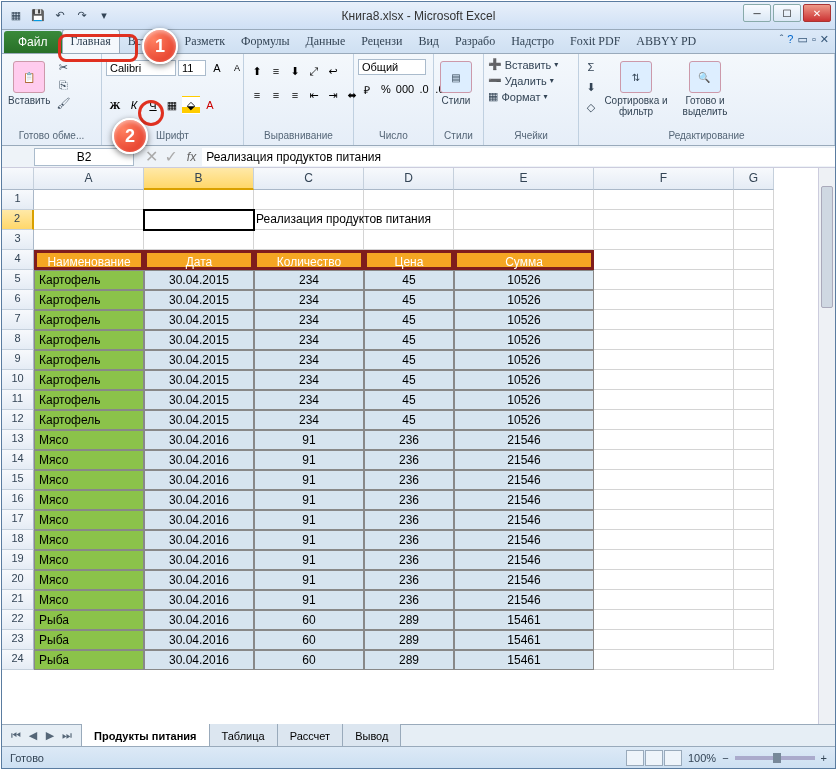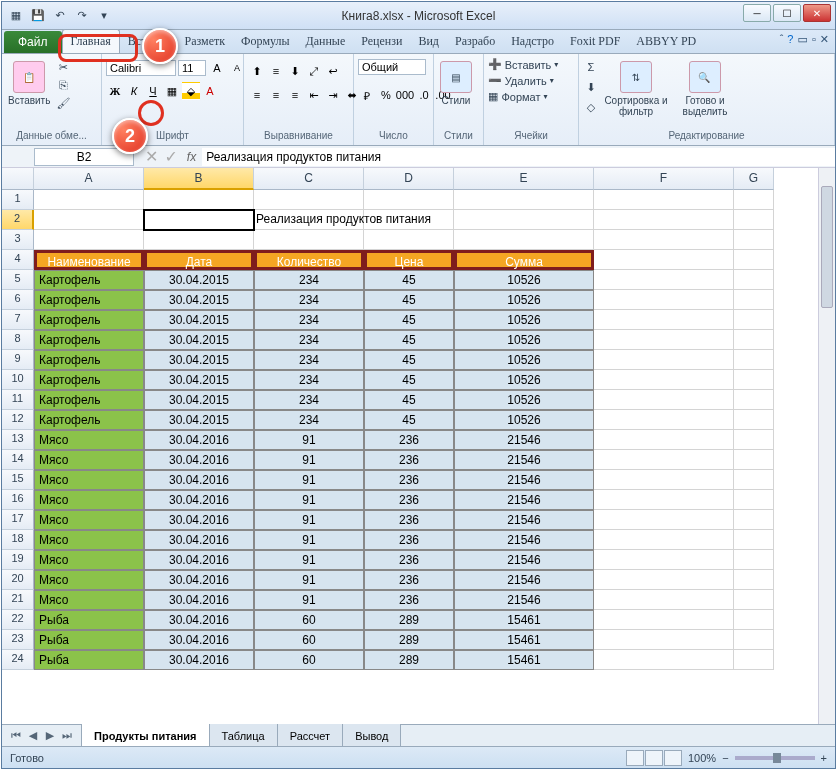--- a/index.html
+++ b/index.html
@@ -129,25 +129,25 @@
         <div class="big-btn">
           <div class="ico">📋</div>
           <span>Вставить</span>
         </div>
         <div class="small-stack">
           <span class="small-ico">✂</span>
           <span class="small-ico">⎘</span>
           <span class="small-ico">🖌</span>
         </div>
       </div>
-      <div class="group-label">Данные обме...</div>
+      <div class="group-label">Готово обме...</div>
     </div>
 
     <div class="group" style="width:142px">
-      <div class="group-body" style="flex-direction:column;gap:2px">
+      <div class="group-body" style="flex-direction:column;gap:16px">
         <div class="font-row">
           <div class="font-combo name">Calibri</div>
           <div class="font-combo size">11</div>
           <span class="rbtn">A</span>
           <span class="rbtn" style="font-size:9px">A</span>
         </div>
         <div class="btn-row">
           <span class="rbtn bold">Ж</span>
           <span class="rbtn" style="font-style:italic">К</span>
           <span class="rbtn" style="text-decoration:underline">Ч</span>
@@ -174,21 +174,21 @@
           <span class="rbtn">≡</span>
           <span class="rbtn">⇤</span>
           <span class="rbtn">⇥</span>
           <span class="rbtn">⬌</span>
         </div>
       </div>
       <div class="group-label">Выравнивание</div>
     </div>
 
     <div class="group" style="width:80px">
-      <div class="group-body" style="flex-direction:column;gap:8px">
+      <div class="group-body" style="flex-direction:column;gap:2px">
         <div class="font-combo" style="width:68px">Общий</div>
         <div class="btn-row">
           <span class="rbtn">₽</span>
           <span class="rbtn">%</span>
           <span class="rbtn">000</span>
           <span class="rbtn">.0</span>
           <span class="rbtn">.00</span>
         </div>
       </div>
       <div class="group-label">Число</div>

